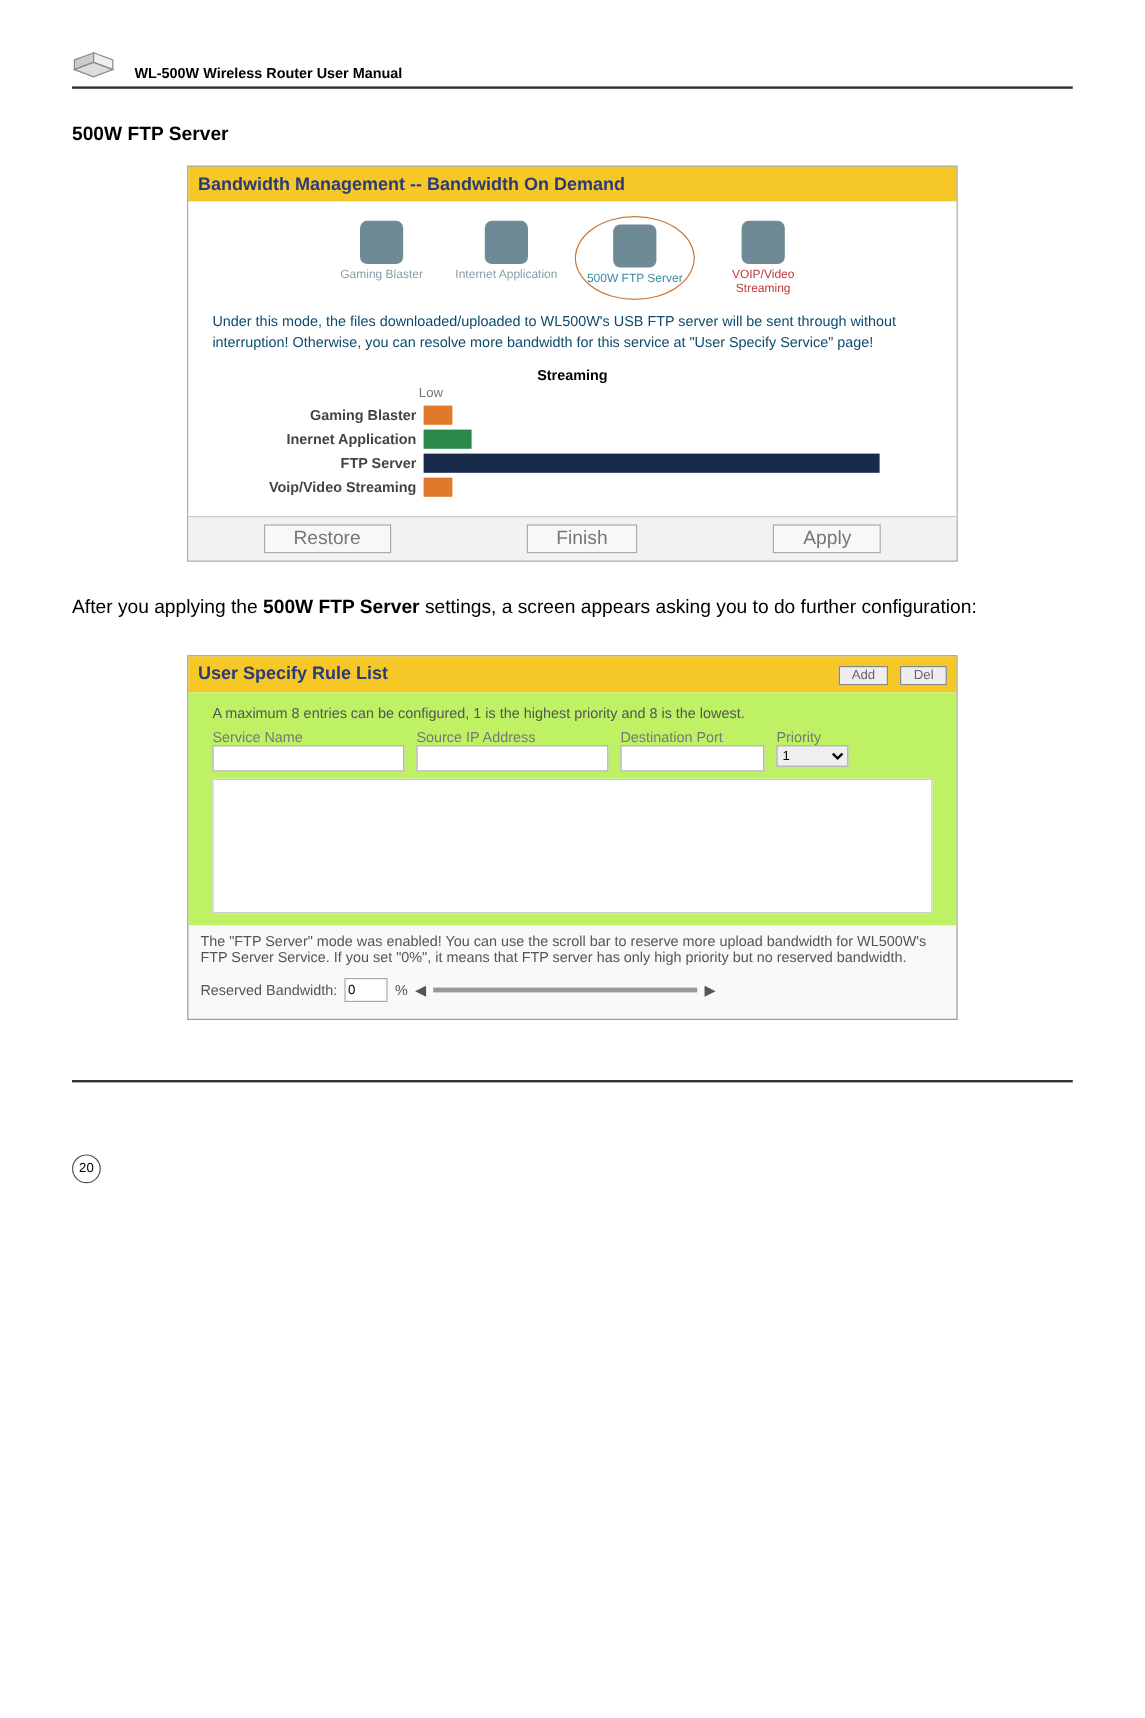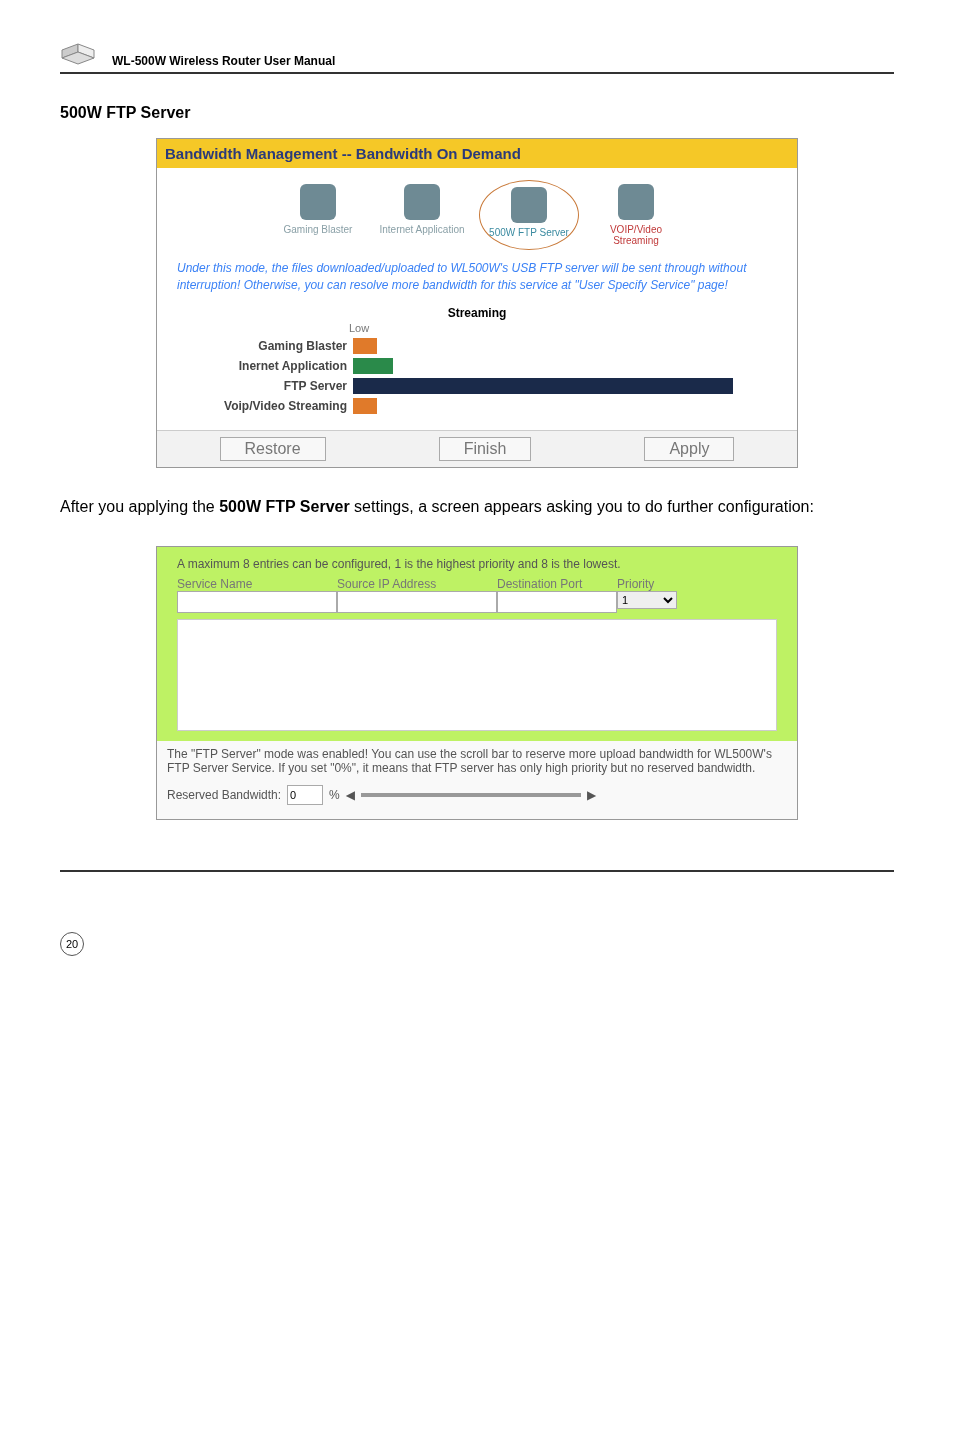--- a/index.html
+++ b/index.html
@@ -73,25 +73,24 @@
   }
   .mode-icon.highlight .label {
     color:#3a8aa0;
   }
   .mode-icon .sq {
     width:36px;height:36px;background:#6e8a94;border-radius:6px;margin-bottom:4px;
   }
   .voip-col { color:#c03a3a; }
   .desc-text {
     font-size:12px;
-    color:#3b82f6;
+    color:#0c4a6e;
     padding: 4px 20px 8px 20px;
     line-height:1.4;
     background:#fff;
-    font-style:italic;
   }
   .priority-section {
     background:#fff;
     padding: 4px 20px 12px 20px;
   }
   .priority-header {
     font-size:12px;
     font-weight:bold;
     text-align:center;
     margin-bottom:2px;
@@ -154,20 +153,21 @@
     font-size:11px;border:1px solid #888;background:#eee;padding:1px 10px;margin-left:6px;color:#666;
   }
   .ss2-body {
     background:#bef264;
     padding:10px 20px;
     font-size:12px;
     color:#555;
   }
   .field-row {
     display:flex;
+    gap:10px;
     margin-top:6px;
   }
   .field-col { display:flex;flex-direction:column;font-size:12px;color:#777; }
   .field-col input, .field-col select {
     border:1px solid #aaa;height:18px;font-size:11px;
   }
   .rules-box {
     border:1px solid #ccc;height:110px;margin-top:6px;background:#fff;
   }
   .ss2-note {
@@ -266,20 +266,27 @@
       <button class="flat-btn">Finish</button>
       <button class="flat-btn">Apply</button>
     </div>
   </div>
 
   <div class="body-text">
     After you applying the <b>500W FTP Server</b> settings, a screen appears asking you to do further configuration:
   </div>
 
   <div class="ss2">
+    <div class="yellow-bar">
+      <span>User Specify Rule List</span>
+      <span>
+        <button class="mini-btn">Add</button>
+        <button class="mini-btn">Del</button>
+      </span>
+    </div>
     <div class="ss2-body">
       <div>A maximum 8 entries can be configured, 1 is the highest priority and 8 is the lowest.</div>
 
       <div class="field-row">
         <div class="field-col" style="width:160px">
           <span>Service Name</span>
           <input type="text" style="">
         </div>
         <div class="field-col" style="width:160px">
           <span>Source IP Address</span>

